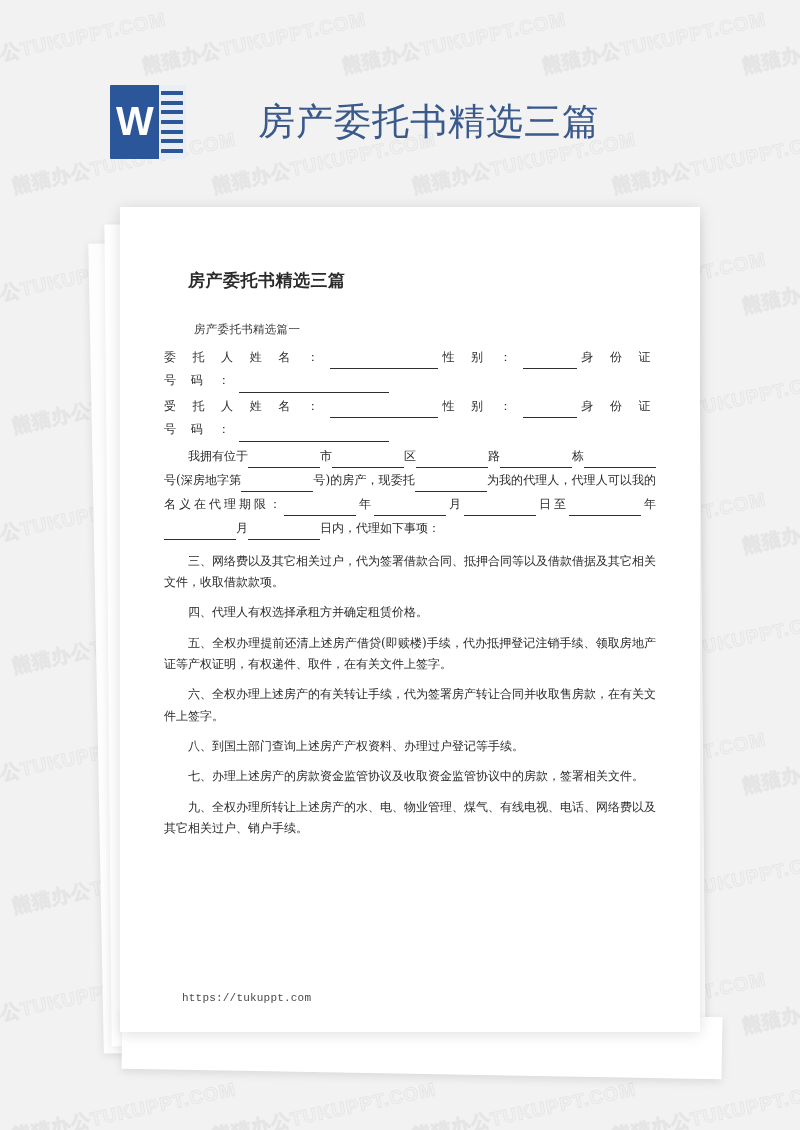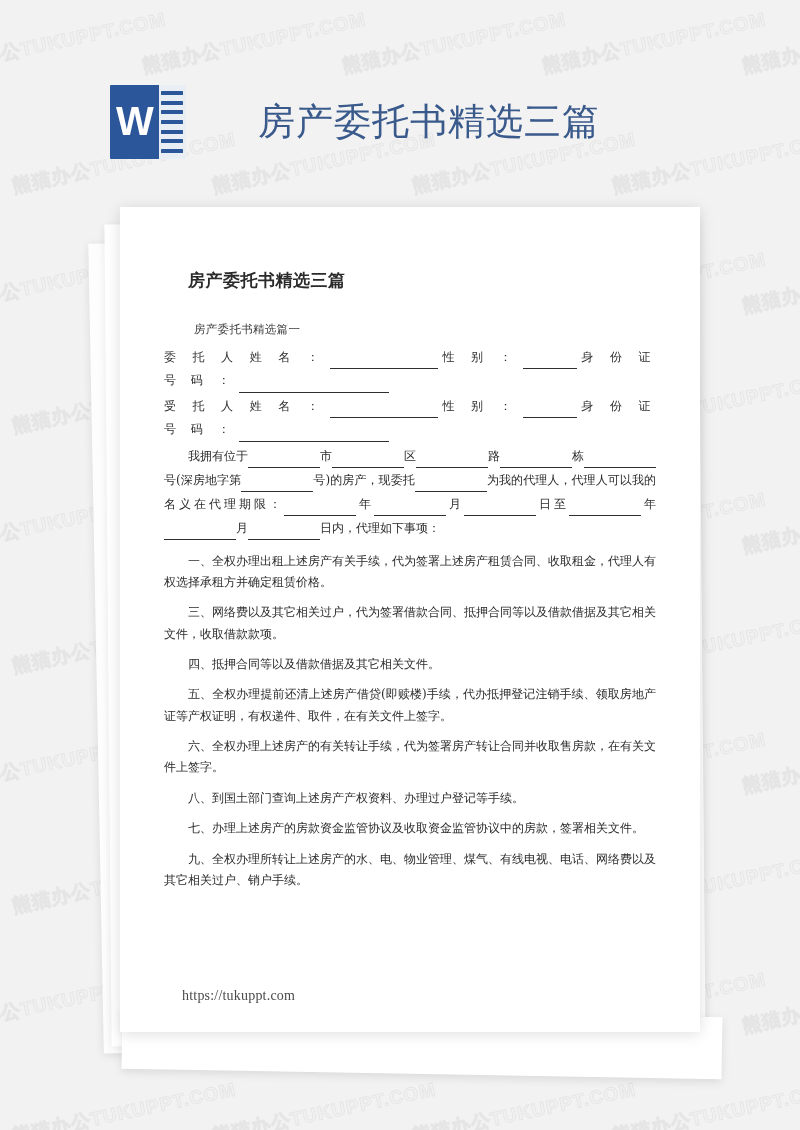--- a/index.html
+++ b/index.html
@@ -214,22 +214,22 @@
     line-height: 2.0;
     margin: 0 0 11px 0;
     text-align: justify;
     text-indent: 24px;
   }
 
   .footer-url {
     position: absolute;
     left: 62px;
     bottom: 28px;
-    font-family: Liberation Serif, serif;
-    font-size: 14px;
+    font-family: Liberation Mono, monospace;
+    font-size: 11px;
     color: #4a4a4a;
     letter-spacing: 0.2px;
   }
 </style>
 </head>
 <body>
 
 <div class="watermark-layer" id="wm-back">
     <div class="wm" style="left: -60px; top: 30px;">熊猫办公TUKUPPT.COM</div>
     <div class="wm" style="left: 340px; top: 30px;">熊猫办公TUKUPPT.COM</div>
@@ -303,23 +303,22 @@
     <span class="lbl">性 别 ：</span>
     <span class="blank b-sm"></span>
     <span class="lbl">身 份 证 号 码 ：</span>
     <span class="blank b-xl"></span>
   </p>
 
   <p class="fill-para">
     <span>我拥有位于</span><span class="blank b-md"></span><span>市</span><span class="blank b-md"></span><span>区</span><span class="blank b-md"></span><span>路</span><span class="blank b-md"></span><span>栋</span><span class="blank b-md"></span><span>号(深房地字第</span><span class="blank b-md"></span><span>号)的房产，现委托</span><span class="blank b-md"></span><span>为我的代理人，代理人可以我的名义在代理期限：</span><span class="blank b-md"></span><span>年</span><span class="blank b-md"></span><span>月</span><span class="blank b-md"></span><span>日至</span><span class="blank b-md"></span><span>年</span><span class="blank b-md"></span><span>月</span><span class="blank b-md"></span><span>日内，代理如下事项：</span>
   </p>
 
-  <p class="body-para">一、全权办理出租上述房产有关手续，代为签署上述房产租赁合同、收取租金，代理人有权选择承租方并确定租赁价格。</p>
   <p class="body-para">三、网络费以及其它相关过户，代为签署借款合同、抵押合同等以及借款借据及其它相关文件，收取借款款项。</p>
-  <p class="body-para">四、抵押合同等以及借款借据及其它相关文件。</p>
+  <p class="body-para">四、代理人有权选择承租方并确定租赁价格。</p>
   <p class="body-para">五、全权办理提前还清上述房产借贷(即赎楼)手续，代办抵押登记注销手续、领取房地产证等产权证明，有权递件、取件，在有关文件上签字。</p>
   <p class="body-para">六、全权办理上述房产的有关转让手续，代为签署房产转让合同并收取售房款，在有关文件上签字。</p>
   <p class="body-para">八、到国土部门查询上述房产产权资料、办理过户登记等手续。</p>
   <p class="body-para">七、办理上述房产的房款资金监管协议及收取资金监管协议中的房款，签署相关文件。</p>
   <p class="body-para">九、全权办理所转让上述房产的水、电、物业管理、煤气、有线电视、电话、网络费以及其它相关过户、销户手续。</p>
 
 
   <div class="footer-url">https://tukuppt.com</div>
 </div>
 

